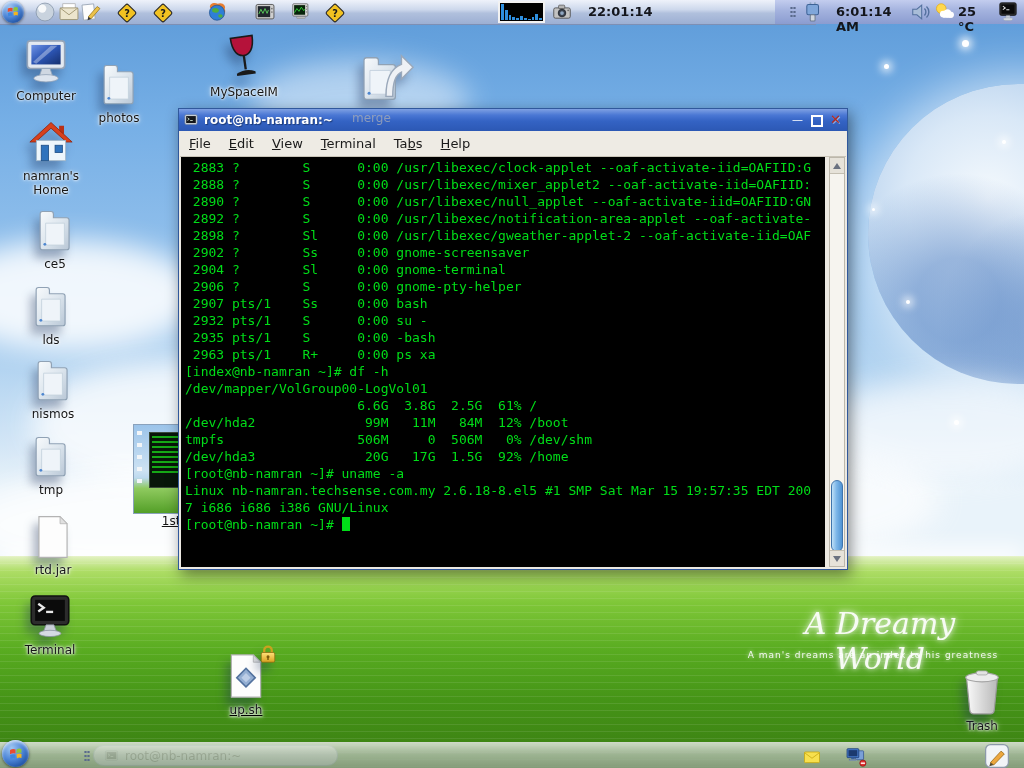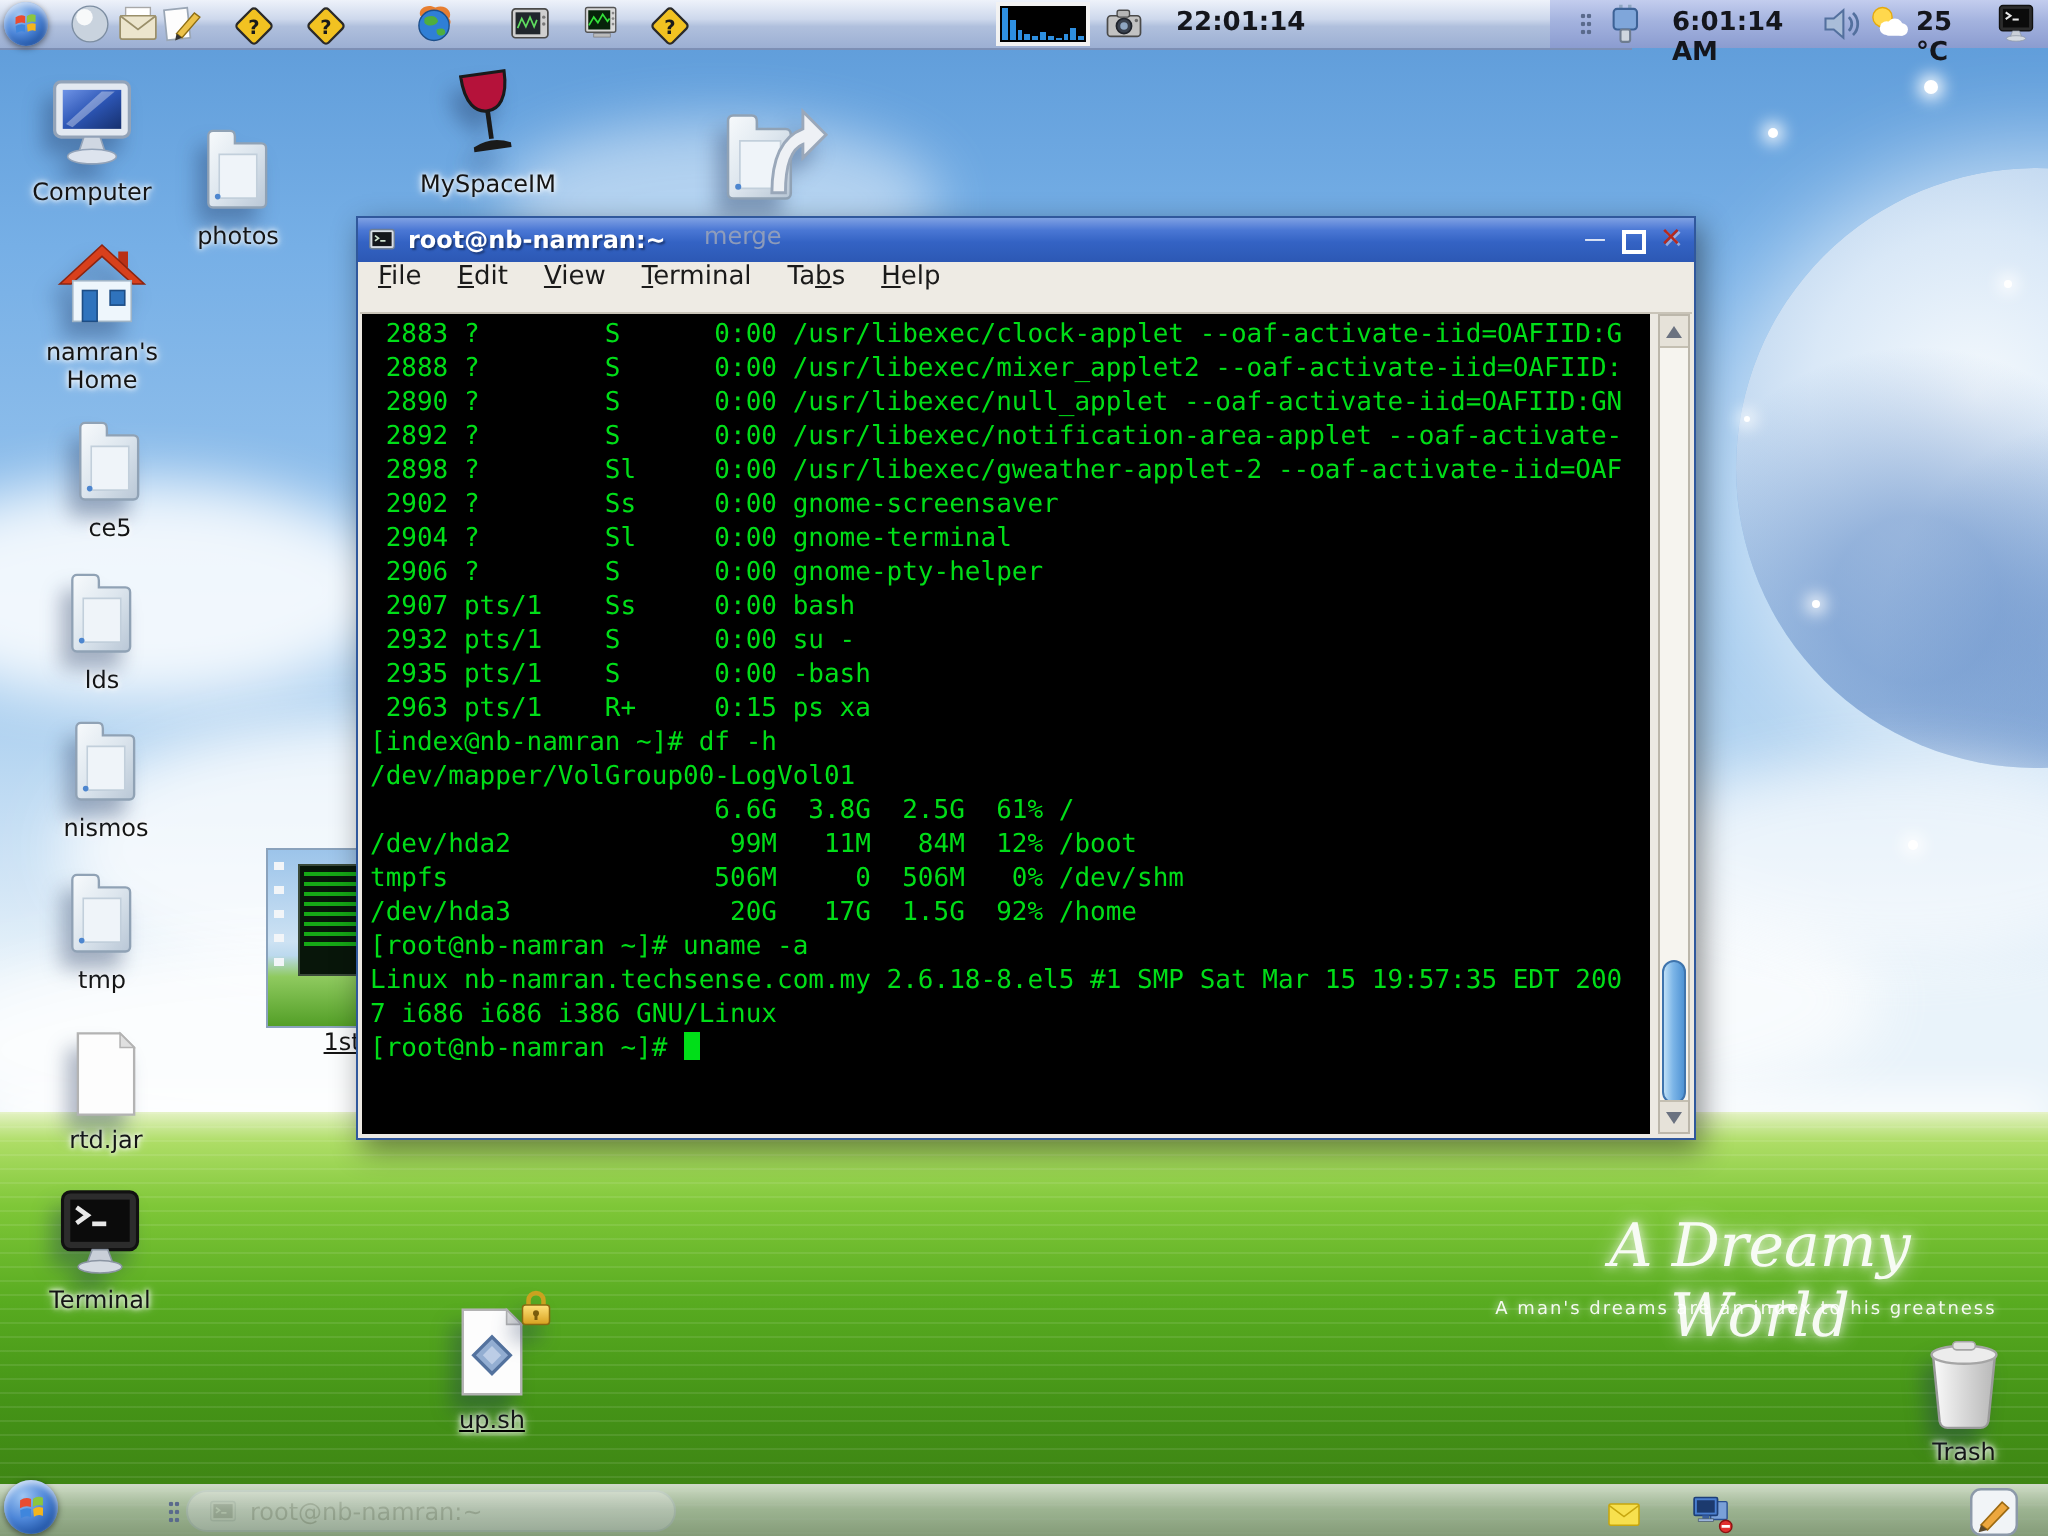--- a/index.html
+++ b/index.html
@@ -51,21 +51,21 @@
   .titlebar{position:absolute;left:0;top:0;right:0;height:22px;display:flex;align-items:center;
        background:linear-gradient(180deg,#7fa1e3 0%,#4a77d4 28%,#3463c4 55%,#2c58b4 100%);
        padding:0 4px;box-sizing:border-box;}
   .titlebar .wicon{width:16px;height:14px;margin-right:5px;}
   .wtitle{color:#fff;font-weight:bold;font-size:12px;text-shadow:1px 1px 1px #1d3a76;flex:0 0 auto;}
   .ghost-label{position:absolute;left:176px;top:4px;font-size:12px;color:#97a2ba;opacity:.9;z-index:60;}
   .winbtns{margin-left:auto;display:flex;align-items:center;gap:4px;}
   .wb{width:15px;height:14px;text-align:center;line-height:14px;font-size:11px;color:#fff;cursor:default;}
   .wb-max i{display:inline-block;width:8px;height:8px;border:2px solid #fff;margin-top:2px;}
   .wb-close{color:#b5291e;font-weight:bold;font-size:13px;text-shadow:1px 1px 0 rgba(255,255,255,.45);}
-  .menubar{position:absolute;left:1px;top:22px;right:1px;height:25px;display:flex;
+  .menubar{position:absolute;left:1px;top:22px;right:1px;height:25px;display:flex;align-items:center;
        background:#eeebe4;border-bottom:1px solid #c9c4b8;font-size:13px;color:#1a1a1a;}
   .mi{padding:0 9px;}
   .mi .u{text-decoration:underline;}
   .term{position:absolute;left:2px;top:48px;width:644px;bottom:2px;background:#000;
        overflow:hidden;padding:2px 12px 0 4px;box-sizing:border-box;}
   .tl{font-family:"DejaVu Sans Mono","Liberation Mono",monospace;font-size:13px;line-height:17px;
        color:#00de18;white-space:pre;}
   .cursor{display:inline-block;width:8px;height:14px;background:#00de18;vertical-align:-2px;}
   .scrollbar{position:absolute;right:2px;top:48px;width:16px;bottom:2px;background:#f6f4ef;
        border:1px solid #bcb7ab;box-sizing:border-box;}
@@ -466,21 +466,21 @@
       <div class="tl"> 2888 ?        S      0:00 /usr/libexec/mixer_applet2 --oaf-activate-iid=OAFIID:</div>
       <div class="tl"> 2890 ?        S      0:00 /usr/libexec/null_applet --oaf-activate-iid=OAFIID:GN</div>
       <div class="tl"> 2892 ?        S      0:00 /usr/libexec/notification-area-applet --oaf-activate-</div>
       <div class="tl"> 2898 ?        Sl     0:00 /usr/libexec/gweather-applet-2 --oaf-activate-iid=OAF</div>
       <div class="tl"> 2902 ?        Ss     0:00 gnome-screensaver</div>
       <div class="tl"> 2904 ?        Sl     0:00 gnome-terminal</div>
       <div class="tl"> 2906 ?        S      0:00 gnome-pty-helper</div>
       <div class="tl"> 2907 pts/1    Ss     0:00 bash</div>
       <div class="tl"> 2932 pts/1    S      0:00 su -</div>
       <div class="tl"> 2935 pts/1    S      0:00 -bash</div>
-      <div class="tl"> 2963 pts/1    R+     0:15 ps xa</div>
+      <div class="tl"> 2963 pts/1    R+     0:00 ps xa</div>
       <div class="tl">[index@nb-namran ~]# df -h</div>
       <div class="tl">/dev/mapper/VolGroup00-LogVol01</div>
       <div class="tl">                      6.6G  3.8G  2.5G  61% /</div>
       <div class="tl">/dev/hda2              99M   11M   84M  12% /boot</div>
       <div class="tl">tmpfs                 506M     0  506M   0% /dev/shm</div>
       <div class="tl">/dev/hda3              20G   17G  1.5G  92% /home</div>
       <div class="tl">[root@nb-namran ~]# uname -a</div>
       <div class="tl">Linux nb-namran.techsense.com.my 2.6.18-8.el5 #1 SMP Sat Mar 15 19:57:35 EDT 200</div>
       <div class="tl">7 i686 i686 i386 GNU/Linux</div>
       <div class="tl"><span>[root@nb-namran ~]# </span><span class="cursor"></span></div>

